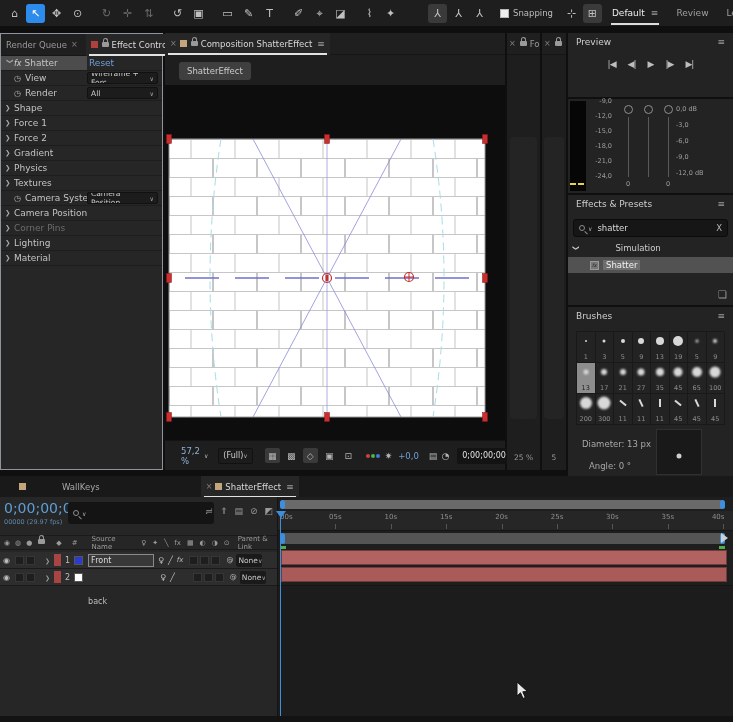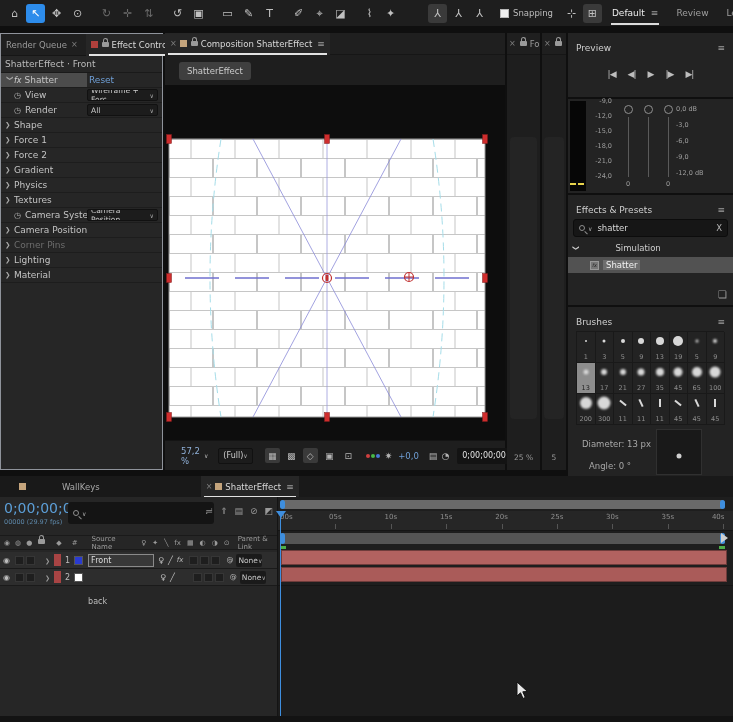--- a/index.html
+++ b/index.html
@@ -63,21 +63,21 @@
   .rgbdots i{width:4px;height:4px;border-radius:50%;margin-right:1px;}
   #exposure{color:#6f9fd6;margin-left:6px;}
   #comp-tc{margin-left:8px;height:16px;background:#131313;border-radius:2px;color:#e3e3e3;font-size:8px;display:flex;align-items:center;padding:0 5px;}
   
   .narrow{background:#1e1e1e;overflow:hidden;}
   #foot1{left:507px;top:33px;width:33px;height:437px;}
   .narrow .inset{position:absolute;left:3px;right:3px;top:104px;height:282px;background:#242424;border-radius:4px;}
   .narrow .zoombadge{position:absolute;bottom:8px;left:0;right:0;text-align:center;font-size:7.5px;color:#9a9a9a;}
   
   .rpanel{left:568px;width:165px;background:#232323;}
-  .rhead{height:20px;display:flex;align-items:center;padding:15px 8px;font-size:9px;color:#cfcfcf;}
+  .rhead{height:20px;display:flex;padding:4px 8px;font-size:9px;color:#cfcfcf;}
   .rhead .menu{margin-left:auto;}
   #transport{display:flex;justify-content:center;gap:12px;margin-top:6px;color:#bdbdbd;font-size:9px;}
   #transport span{letter-spacing:-1px;}
   
   #audio .meter{position:absolute;left:2px;top:2px;width:16px;height:90px;background:#060606;}
   #audio .ydash{position:absolute;width:6px;height:2px;background:#e7d34b;}
   .ascale{position:absolute;font-size:6.5px;color:#9f9f9f;}
   .knob{position:absolute;width:9px;height:9px;border:1.5px solid #8f8f8f;border-radius:50%;}
   .stem{position:absolute;width:1px;background:#5a5a5a;}
   
@@ -190,21 +190,20 @@
         <span class="closex" style="margin-left:4px;">×</span>
       </span>
       <span class="tab active">
         <i class="sw" style="background:#b0403c;"></i>
         <i class="lock"></i>
         <span>Effect Controls Front</span>
         <span class="menu">≡</span>
       </span>
       <span style="margin-left:auto;padding-right:3px;color:#b5b5b5;">»</span>
     </div>
-    <div id="fx-crumb">ShatterEffect · Front</div>
     <div>
         <div class="fxrow">
           <i class="selband"></i>
           <span class="twirl open">❯</span>
           <span class="fxicon">fx</span>
           <span>Shatter</span>
           <span class="reset">Reset</span>
         </div>
         <div class="fxrow">
           <span class="stopw">◷</span>

